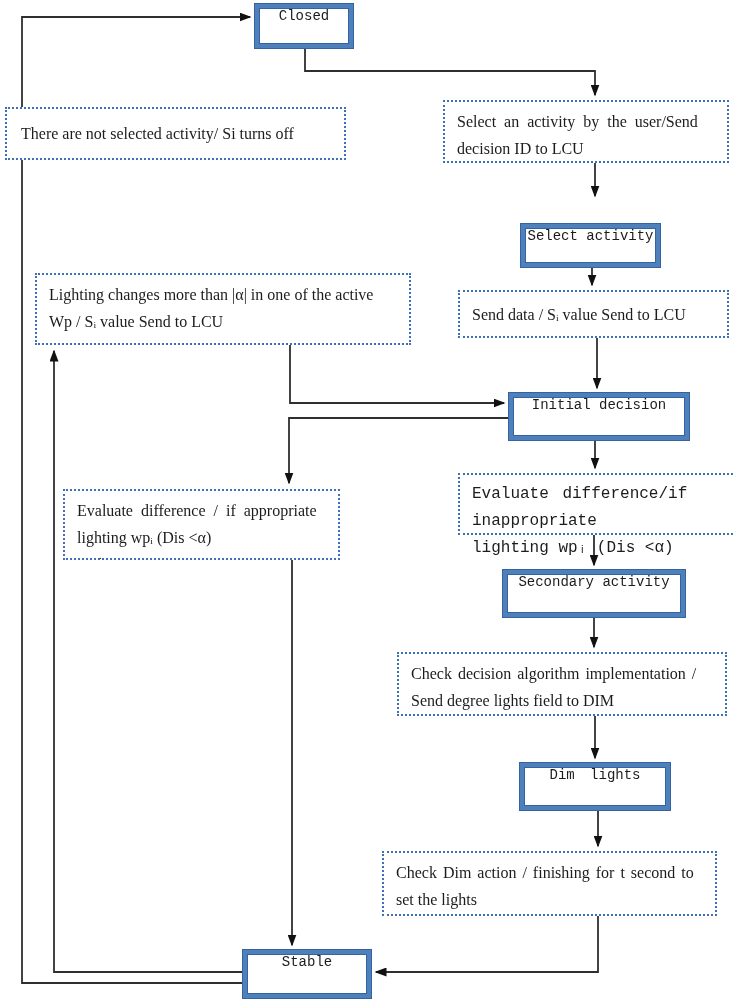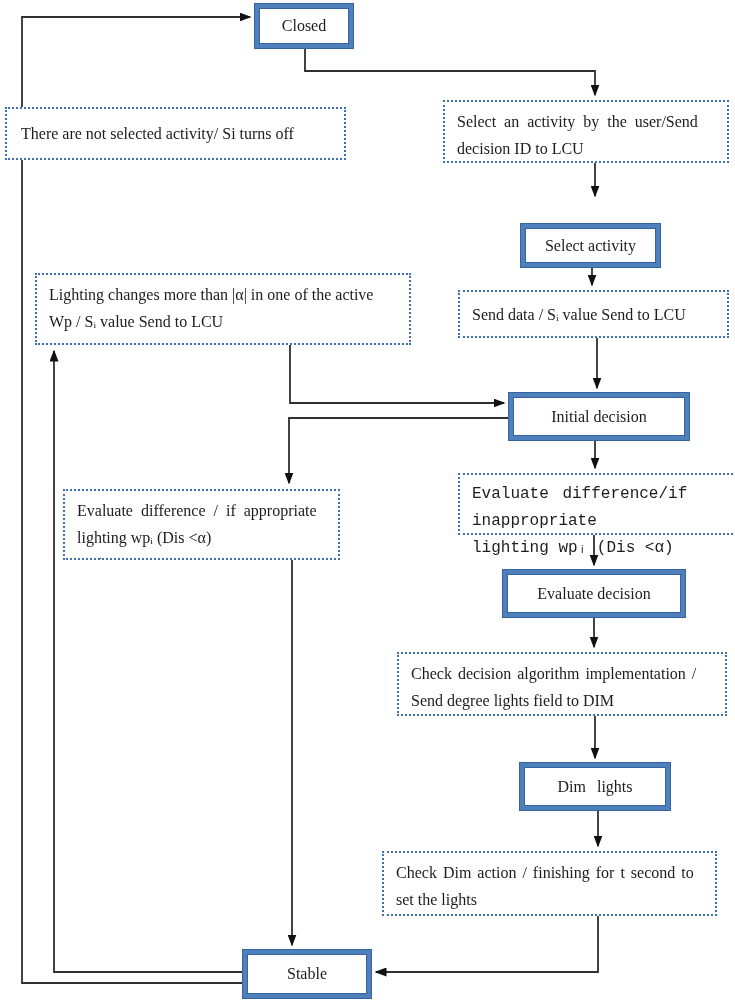--- a/index.html
+++ b/index.html
@@ -9,22 +9,23 @@
     background:#ffffff;
     font-family:"Liberation Serif","DejaVu Serif",serif;
     color:#1c1c1c;
     overflow:hidden;
   }
   #wires{position:absolute;left:0;top:0;width:735px;height:1000px;z-index:1;}
   .node{position:absolute;box-sizing:border-box;background:#ffffff;z-index:2;}
   .solid-box{
     border:4px solid #4e81bb;
     box-shadow:inset 0 0 0 1px #36629f, 0 0 0 1px #36629f;
-    display:flex;align-items:center;justify-content:center;
-    font-size:16px;
+    display:flex;align-items:flex-start;justify-content:center;
+    font-size:14px;
+    font-family:Liberation Mono, monospace;
   }
   .dotted-box{
     border:2px dotted #3f6fb5;
     font-size:16px;
     line-height:27px;
     padding:6px 12px;
   }
   .v-center{display:flex;flex-direction:column;justify-content:center;}
   .ws-4{word-spacing:4px;}
   .ws-2{word-spacing:2px;}
@@ -110,21 +111,21 @@
     <div>lighting wpᵢ (Dis &lt;α)</div>
     <div class="tiny-dot">.</div>
   </div>
 
   <div id="eval-inappropriate" class="node dotted-box">
     <div class="ws-4">Evaluate difference/if inappropriate</div>
     <div>lighting wpᵢ (Dis &lt;α)</div>
   </div>
 
   <div id="secondary-decision" class="node solid-box">
-    <span>Evaluate decision</span>
+    <span>Secondary activity</span>
   </div>
 
   <div id="check-decision" class="node dotted-box">
     <div class="ws-2">Check decision algorithm implementation /</div>
     <div>Send degree lights field to DIM</div>
   </div>
 
   <div id="dim-lights" class="node solid-box">
     <span class="dim-label">Dim lights</span>
   </div>

